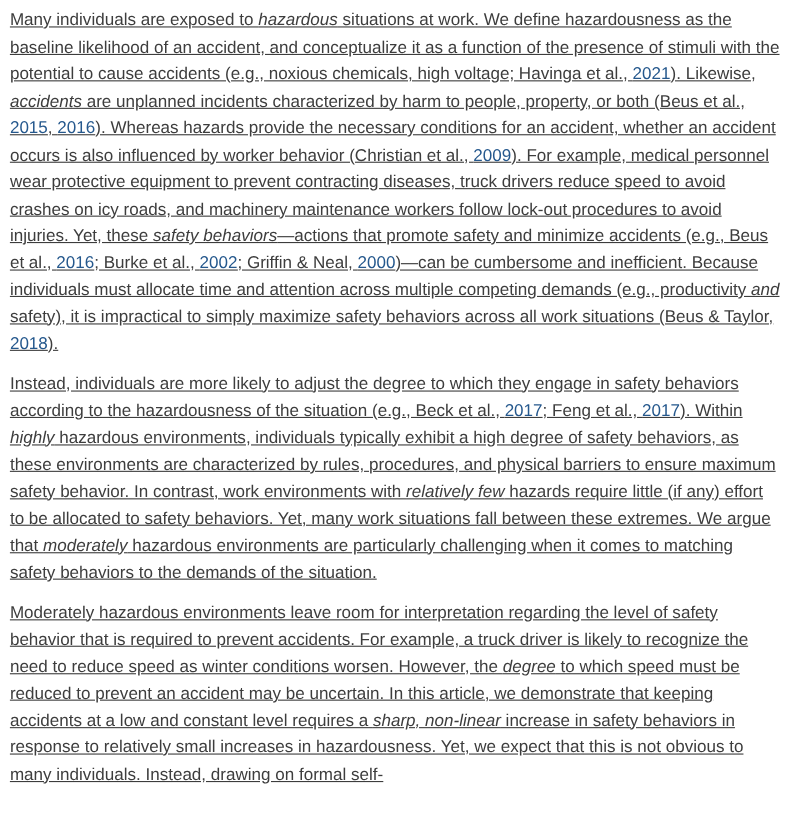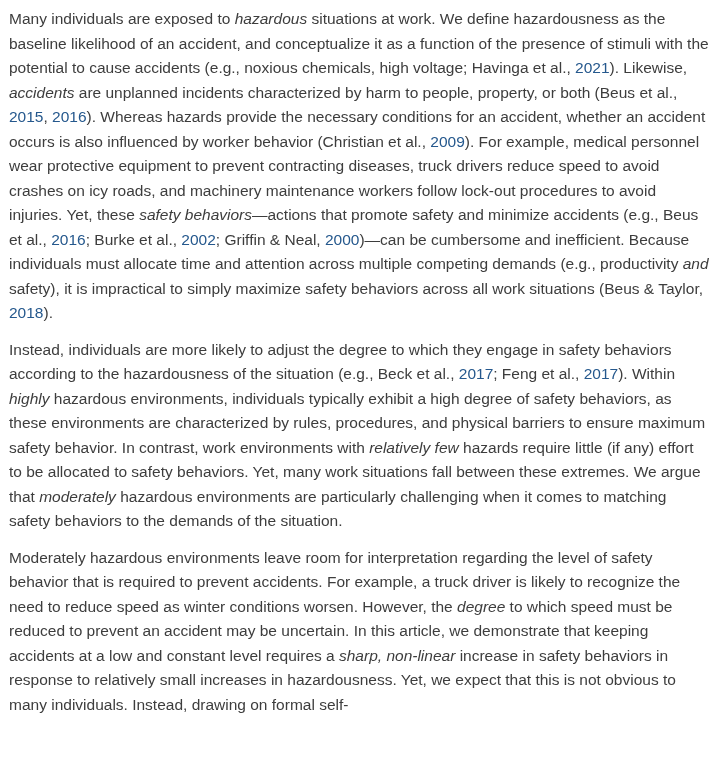--- a/index.html
+++ b/index.html
@@ -14,21 +14,21 @@
   }
   body {
     height: 762px;
     overflow: hidden;
     font-family: "Liberation Sans", "DejaVu Sans", sans-serif;
     font-size: 15.5px;
     line-height: 24.5px;
     color: var(--text-color);
     padding: 7px 9px 0 9px;
   }
-  main { width: 701px; }
+  main { width: 701px; text-decoration: underline; }
   p.para {
     margin: 0 0 12px 0;
     text-align: left;
   }
   p.para em { font-style: italic; }
   a.cite {
     color: var(--link-color);
     text-decoration: none;
     cursor: pointer;
   }

